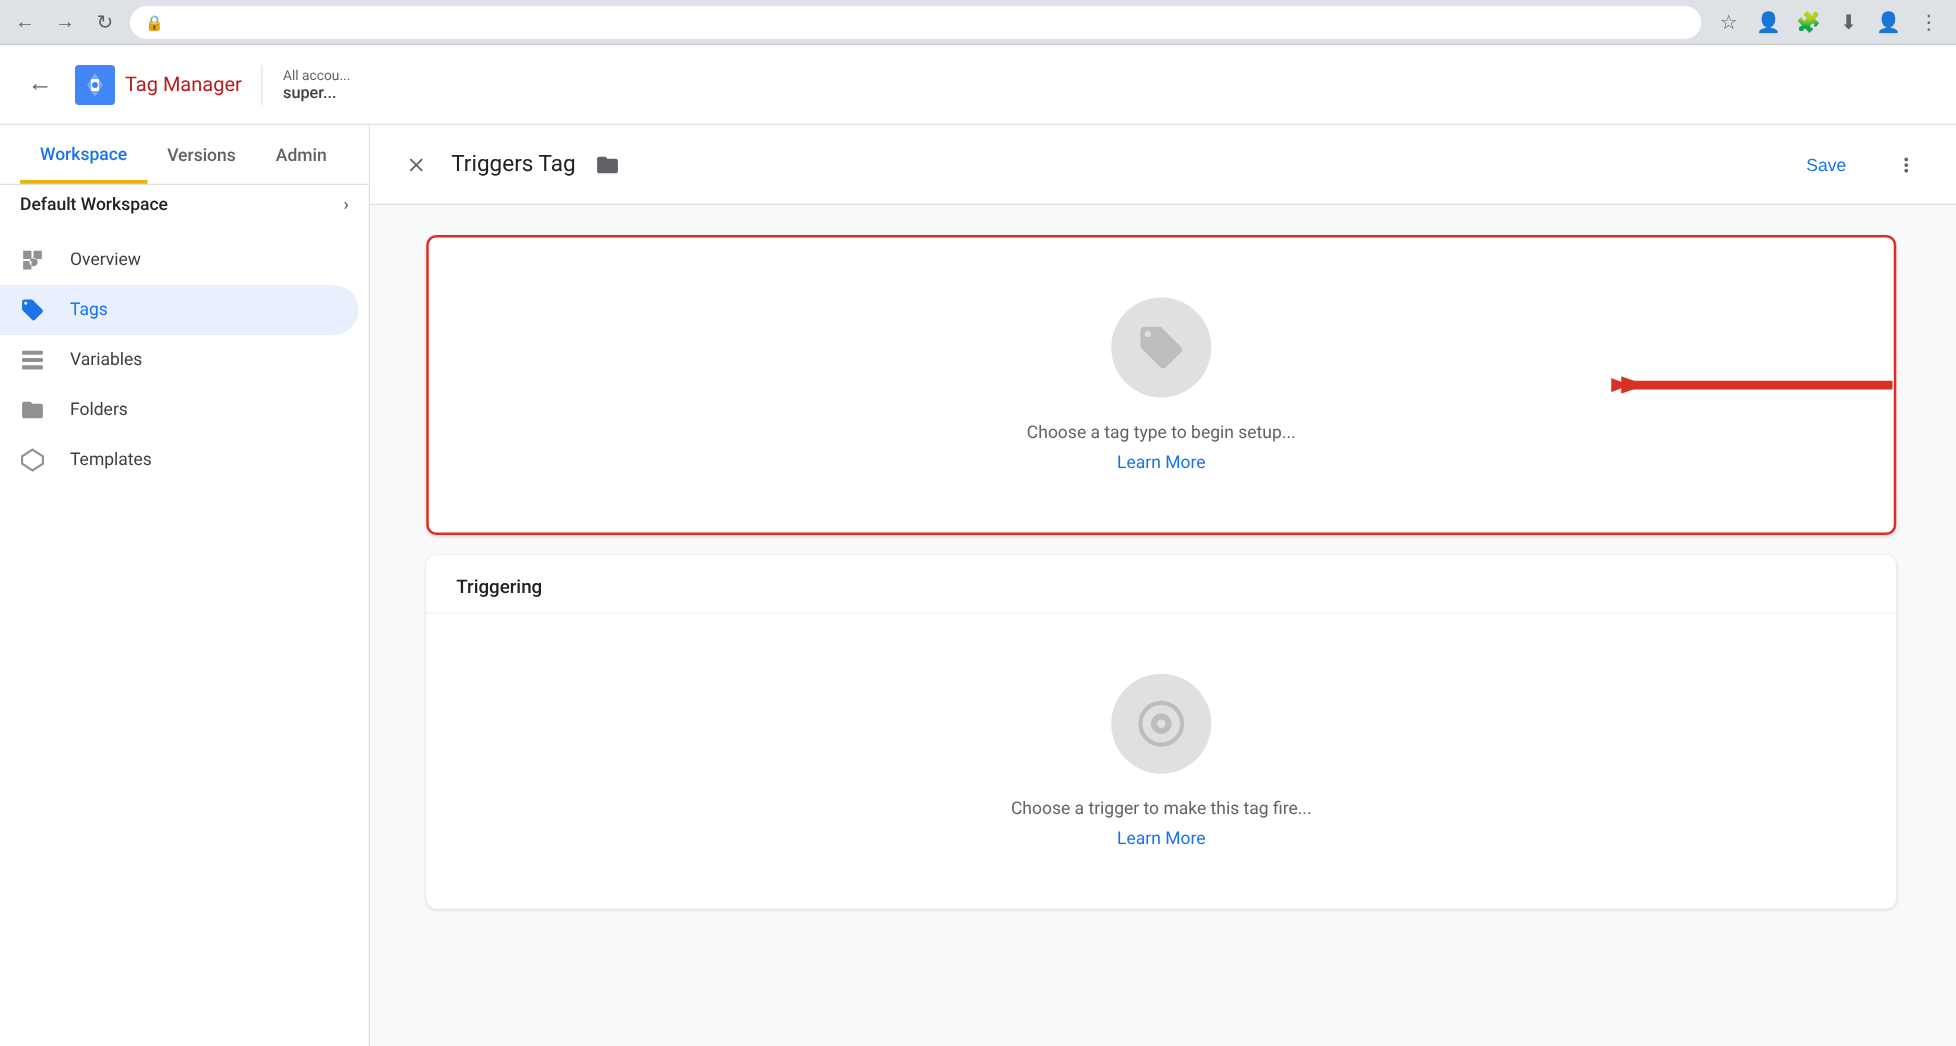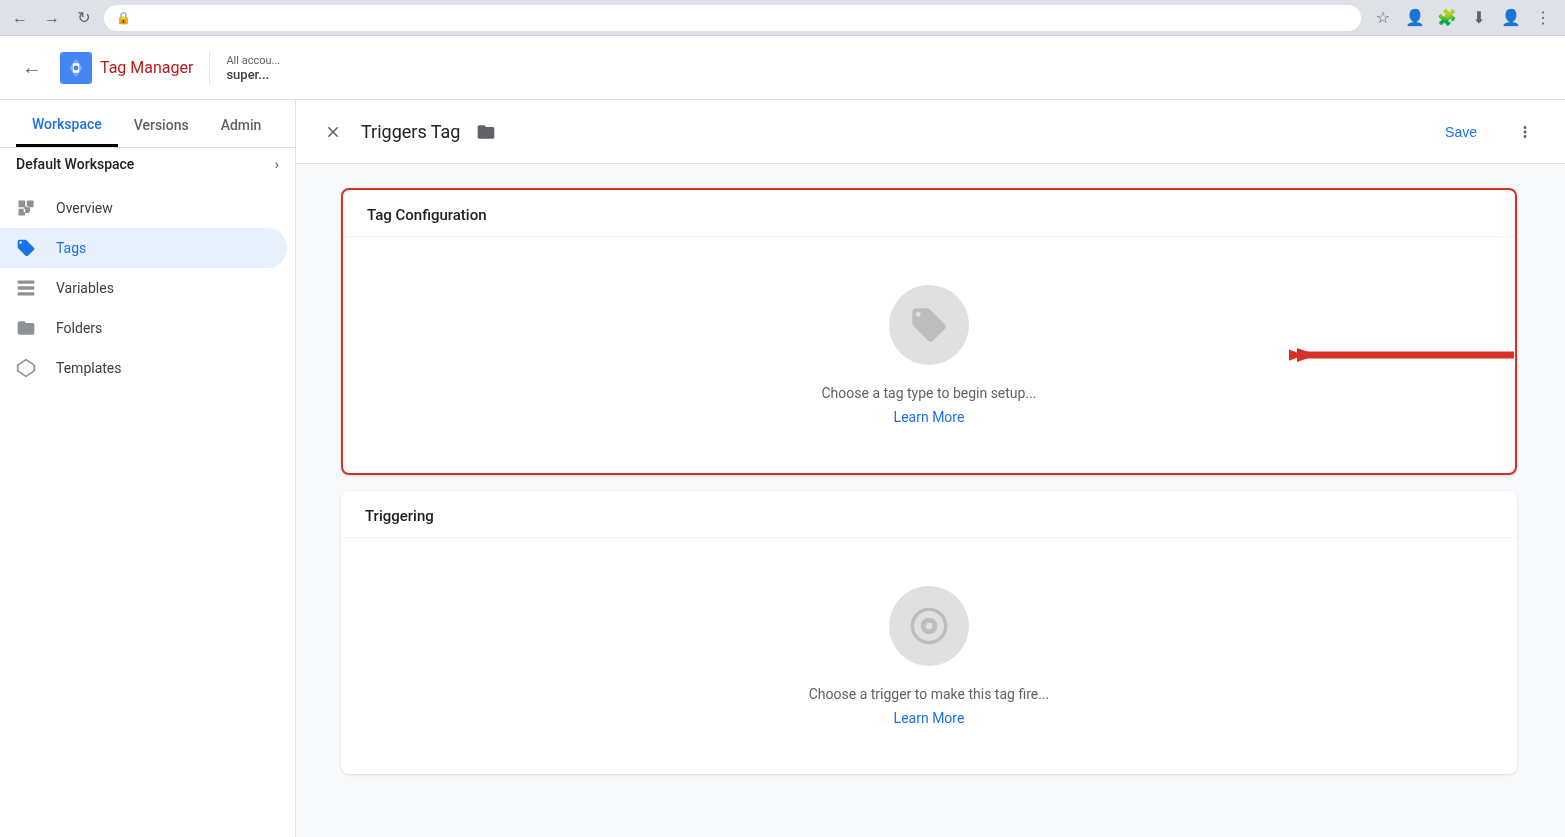--- a/index.html
+++ b/index.html
@@ -110,21 +110,21 @@
       padding: 0 16px 12px;
       font-size: 14px;
       color: #5f6368;
       cursor: pointer;
       border-bottom: 2px solid transparent;
       font-weight: 500;
       position: relative;
     }
     .nav-tab.active {
       color: #1a73e8;
-      border-bottom: 3px solid #000000;
+      border-bottom: 3px solid #eab308;
     }
 
     
     .main-layout {
       display: flex;
       flex: 1;
       overflow: hidden;
     }
 
     
@@ -527,21 +527,20 @@
               <svg width="18" height="18" viewBox="0 0 24 24" fill="#5f6368">
                   <path d="M12 8c1.1 0 2-.9 2-2s-.9-2-2-2-2 .9-2 2 .9 2 2 2zm0 2c-1.1 0-2 .9-2 2s.9 2 2 2 2-.9 2-2-.9-2-2-2zm0 6c-1.1 0-2 .9-2 2s.9 2 2 2 2-.9 2-2-.9-2-2-2z"></path>
                 </svg>
             </button>
           </div>
         </div>
 
         <div class="tag-editor-content">
 
           <div class="section-card highlighted">
-            <div class="section-header">Tag Configuration</div>
             <div class="section-body" style="position: relative;">
 
               <div style="position: absolute; right: -2px; top: 50%; transform: translateY(-50%); pointer-events:none; display:flex; align-items:center;">
                 <svg width="220" height="50" viewBox="0 0 220 50" xmlns="http://www.w3.org/2000/svg">
 
                   <defs>
                     <marker id="arrowhead-left" markerWidth="10" markerHeight="7" refX="10" refY="3.5" orient="auto">
                       <polygon points="10 3.5, 0 0, 0 7" fill="#d93025"></polygon>
                     </marker>
                   </defs>

